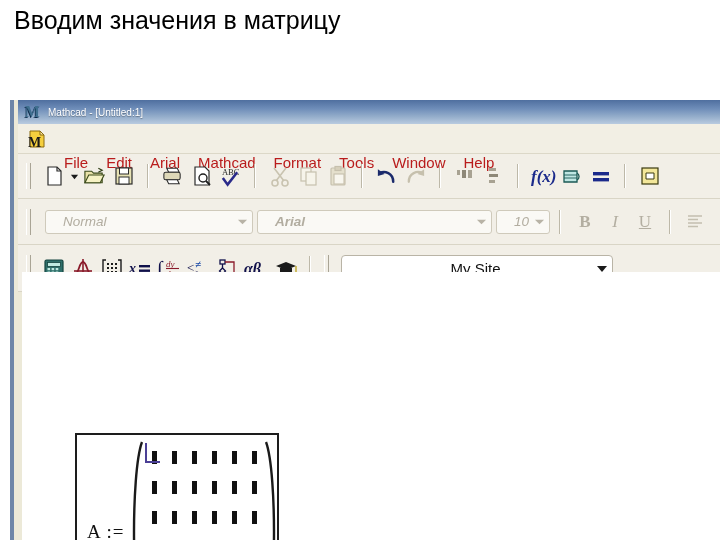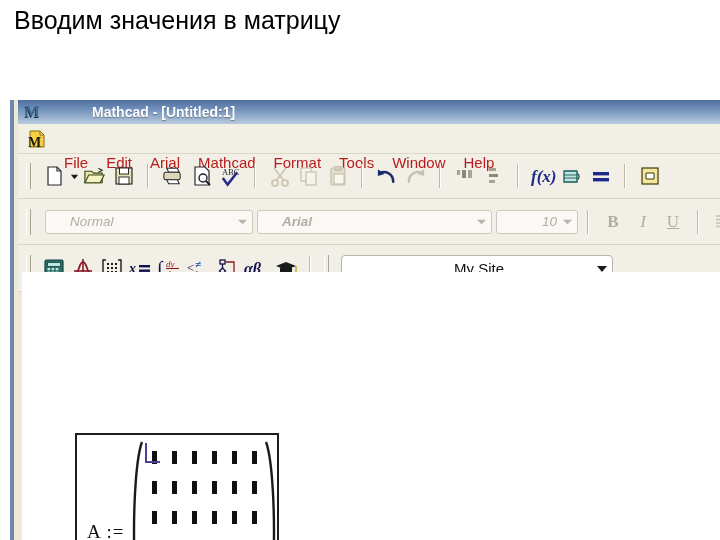--- a/index.html
+++ b/index.html
@@ -56,25 +56,24 @@
     box-sizing: border-box;
   }
   #app-icon {
     width: 17px;
     height: 17px;
     margin-right: 7px;
     flex: 0 0 auto;
   }
   #title-text {
     color: #ffffff;
-    font-size: 14px;
-    font-weight: bold;
+    font-size: 10px;
+    font-weight: normal;
     white-space: nowrap;
     text-shadow: 0 1px 1px rgba(0,0,0,.35);
-    margin-left: 44px;
   }
 
   
   #menu-bar {
     height: 30px;
     background: #f2efe4;
     display: flex;
     align-items: center;
     padding-left: 8px;
     box-sizing: border-box;
@@ -150,38 +149,38 @@
     border: 1px solid #cfcabb;
     border-radius: 3px;
     display: flex;
     align-items: center;
     box-sizing: border-box;
     flex: 0 0 auto;
     position: relative;
   }
   .combo .combo-text {
     font-size: 13.5px;
-    padding-left: 24px;
+    padding-left: 17px;
     white-space: nowrap;
     overflow: hidden;
     flex: 1 1 auto;
   }
   .combo .combo-caret {
     width: 20px;
     display: flex;
     align-items: center;
     justify-content: center;
     flex: 0 0 auto;
   }
   .combo.disabled .combo-text { color: #b2ada0; font-style: italic; }
   .combo.disabled .combo-caret svg path { fill: #b8b3a6; }
 
   #style-combo { width: 208px; margin-left: 6px; }
   #font-combo  { width: 235px; margin-left: 4px; font-weight: bold; }
-  #size-combo  { width: 82px;  margin-left: 4px; text-align: right; }
+  #size-combo  { width: 54px;  margin-left: 4px; text-align: right; }
 
   .fmt-btn {
     width: 30px;
     height: 28px;
     display: flex;
     align-items: center;
     justify-content: center;
     font-size: 17px;
     color: #b3aea1;
     flex: 0 0 auto;

